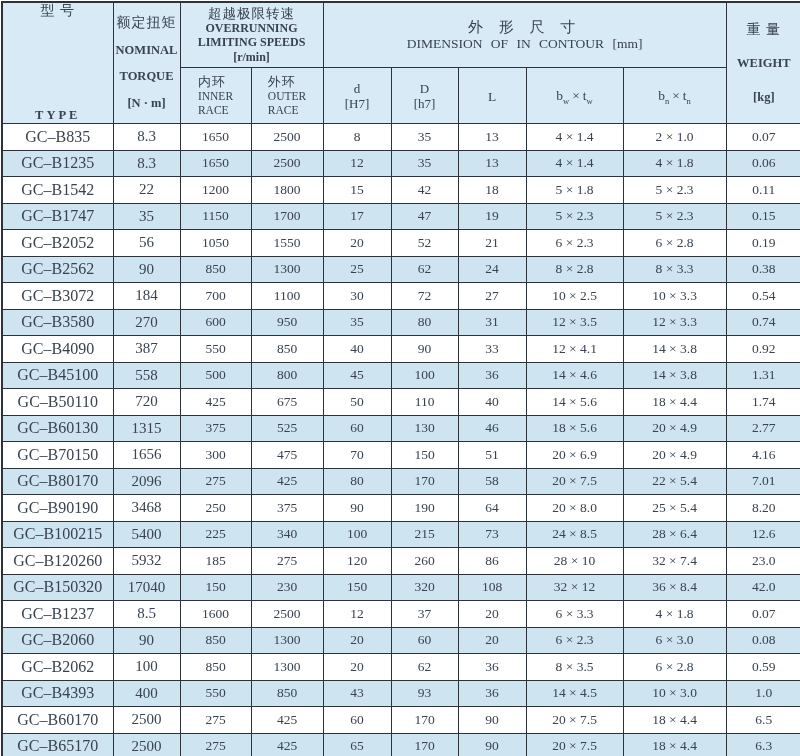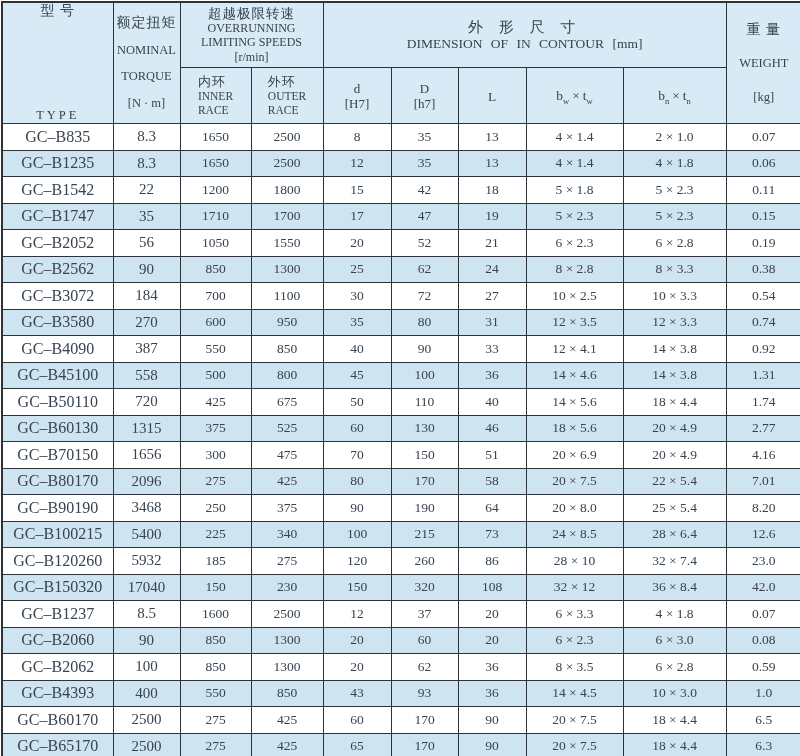--- a/index.html
+++ b/index.html
@@ -31,21 +31,21 @@
   tbody td{background:var(--row-bg);font-size:13.5px;}
   tbody tr{height:26.5px;}
   tbody tr.alt td{background:var(--row-alt-bg);}
   tr.head-a{height:62px;}
   tr.head-b{height:54px;}
   .fill116{height:120px;display:flex;flex-direction:column;align-items:center;}
   .fill62{height:62px;display:flex;flex-direction:column;align-items:center;justify-content:center;}
   .sp-even{justify-content:space-evenly;}
   .type-fill{justify-content:space-between;gap:22px;}
   .zh{font-size:14px;letter-spacing:1px;line-height:16px;}
-  .en{font-size:12.5px;line-height:15px;}
+  .en{font-size:12.5px;line-height:15px;font-weight:bold;}
   .tight .zh{font-size:13.5px;line-height:15px;}
   .tight .en{font-size:12px;line-height:14.5px;}
   .ls3{letter-spacing:3px;}
   .dim-zh{font-size:15px;letter-spacing:6px;line-height:18px;}
   .dim-en{font-size:13.5px;word-spacing:5px;line-height:16px;}
   .race{display:inline-block;text-align:left;}
   .race .zh-s{font-size:13px;line-height:15px;letter-spacing:1px;}
   .race .en-s{font-size:11.5px;line-height:14px;}
   .two-line{font-size:13px;line-height:15px;}
   .sym{font-size:13.5px;}
@@ -175,21 +175,21 @@
         <td>15</td>
         <td>42</td>
         <td>18</td>
         <td>5 × 1.8</td>
         <td>5 × 2.3</td>
         <td>0.11</td>
       </tr>
       <tr class="alt">
         <td class="c-type">GC–B1747</td>
         <td class="c-torque">35</td>
-        <td>1710</td>
+        <td>1150</td>
         <td>1700</td>
         <td>17</td>
         <td>47</td>
         <td>19</td>
         <td>5 × 2.3</td>
         <td>5 × 2.3</td>
         <td>0.15</td>
       </tr>
       <tr>
         <td class="c-type">GC–B2052</td>

